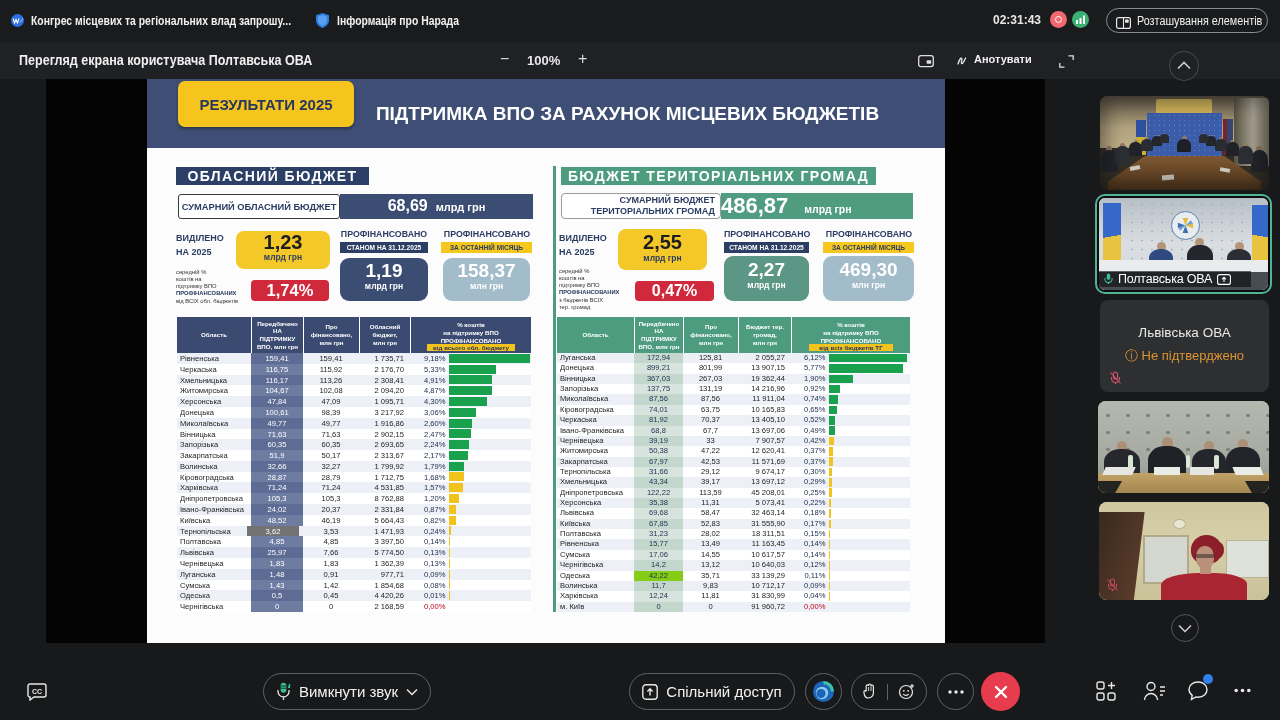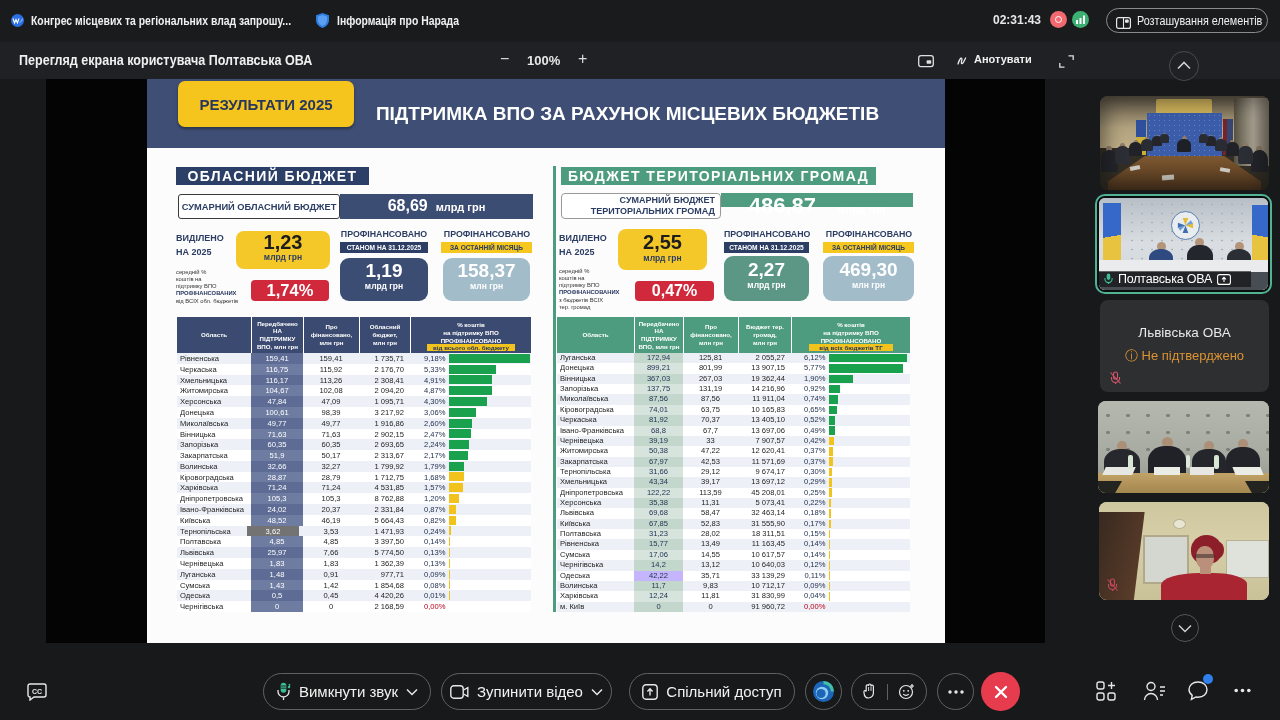--- a/index.html
+++ b/index.html
@@ -302,21 +302,21 @@
 <div class="tnum r" style="left:212px;top:522.17px;width:45px;height:10.79px;line-height:11.19px">2 168,59</div>
 <div class="tnum r" style="left:263px;top:522.17px;width:35.5px;height:10.79px;line-height:11.19px;color:#c00018">0,00%</div>
 
   <div class="abs" style="left:406px;top:87px;width:3px;height:446px;background:#4e9c80"></div>
   <div class="abs" style="left:414px;top:88px;width:315px;height:18px;background:#4e9c80;display:flex;align-items:center;justify-content:center">
           <span class="wt" style="font-size:14px;letter-spacing:1.4px">БЮДЖЕТ ТЕРИТОРІАЛЬНИХ ГРОМАД</span>
         </div>
   <div class="abs" style="left:414px;top:114px;width:160px;height:26px;background:#fff;border:1px solid #999;border-radius:4px;display:flex;align-items:center;justify-content:flex-end;padding-right:5px">
           <span class="navytxt" style="font-size:9px;text-align:right;line-height:1.25">СУМАРНИЙ БЮДЖЕТ<br>ТЕРИТОРІАЛЬНИХ ГРОМАД</span>
         </div>
-  <div class="abs" style="left:574px;top:114px;width:192px;height:14px;background:#4f9c80;display:flex;align-items:baseline;justify-content:center;gap:22px">
+  <div class="abs" style="left:574px;top:114px;width:192px;height:26px;background:#4f9c80;display:flex;align-items:baseline;justify-content:flex-start;gap:16px">
           <span class="wt" style="font-size:22px;line-height:25px">486,87</span>
           <span class="wt" style="font-size:10.5px">млрд грн</span>
         </div>
 
   <div class="abs navytxt" style="left:412px;top:153px;font-size:9px;line-height:1.5">ВИДІЛЕНО<br>НА 2025</div>
   <div class="abs" style="left:471px;top:150px;width:89px;height:41px;background:#f5c829;border-radius:8px;text-align:center">
           <div style="color:#1d1d1d;font-size:20px;font-weight:700;margin-top:2px">2,55</div>
           <div class="navytxt" style="font-size:8.5px;margin-top:-1px">млрд грн</div>
         </div>
   <div class="abs" style="left:412px;top:189px;font-size:5.8px;color:#333;line-height:1.23">середній %<br>коштів на<br>підтримку ВПО<br><b style="color:#26365c">ПРОФІНАНСОВАНИХ</b><br>з бюджетів ВСІХ<br>тер. громад</div>
@@ -494,21 +494,21 @@
 <div style="position:absolute;left:681.5px;top:471.64px;width:1.80px;height:8.56px;background:#f2c21d"></div>
 <div class="trow" style="left:410px;top:481.20px;height:10.36px;width:353px;background:#edf0f6"></div>
 <div class="tname" style="left:413px;top:481.20px;height:10.36px;line-height:10.76px">Чернігівська</div>
 <div class="tc2" style="left:487px;top:481.20px;width:49px;height:10.36px;line-height:10.76px;background:#c3d7cd;color:#1d3050">14,2</div>
 <div class="tnum" style="left:536px;top:481.20px;width:55px;height:10.36px;line-height:10.76px">13,12</div>
 <div class="tnum r" style="left:591px;top:481.20px;width:47px;height:10.36px;line-height:10.76px">10 640,03</div>
 <div class="tnum r" style="left:644px;top:481.20px;width:34.5px;height:10.36px;line-height:10.76px;color:#1c2b4a">0,12%</div>
 <div style="position:absolute;left:681.5px;top:482.00px;width:1.54px;height:8.56px;background:#f2c21d"></div>
 <div class="trow" style="left:410px;top:491.56px;height:10.36px;width:353px;background:#ffffff"></div>
 <div class="tname" style="left:413px;top:491.56px;height:10.36px;line-height:10.76px">Одеська</div>
-<div class="tc2" style="left:487px;top:491.56px;width:49px;height:10.36px;line-height:10.76px;background:#c4b5fd;color:#1d3050">42,22</div>
+<div class="tc2" style="left:487px;top:491.56px;width:49px;height:10.36px;line-height:10.76px;background:#84cc16;color:#1d3050">42,22</div>
 <div class="tnum" style="left:536px;top:491.56px;width:55px;height:10.36px;line-height:10.76px">35,71</div>
 <div class="tnum r" style="left:591px;top:491.56px;width:47px;height:10.36px;line-height:10.76px">33 139,29</div>
 <div class="tnum r" style="left:644px;top:491.56px;width:34.5px;height:10.36px;line-height:10.76px;color:#1c2b4a">0,11%</div>
 <div style="position:absolute;left:681.5px;top:492.36px;width:1.41px;height:8.56px;background:#f2c21d"></div>
 <div class="trow" style="left:410px;top:501.92px;height:10.36px;width:353px;background:#edf0f6"></div>
 <div class="tname" style="left:413px;top:501.92px;height:10.36px;line-height:10.76px">Волинська</div>
 <div class="tc2" style="left:487px;top:501.92px;width:49px;height:10.36px;line-height:10.76px;background:#c3d7cd;color:#1d3050">11,7</div>
 <div class="tnum" style="left:536px;top:501.92px;width:55px;height:10.36px;line-height:10.76px">9,83</div>
 <div class="tnum r" style="left:591px;top:501.92px;width:47px;height:10.36px;line-height:10.76px">10 712,17</div>
 <div class="tnum r" style="left:644px;top:501.92px;width:34.5px;height:10.36px;line-height:10.76px;color:#1c2b4a">0,09%</div>
@@ -684,30 +684,20 @@
         <path d="M2 8 v1.5 a5.5 5.5 0 0 0 11 0 V8" stroke="#e8e8e8" stroke-width="1.3" fill="none"></path>
         <line x1="7.5" y1="15.5" x2="7.5" y2="18" stroke="#e8e8e8" stroke-width="1.3"></line>
         <path d="M12.2 2.5 l2 -0.8 v3.2 a1.2 1.2 0 1 1 -0.8 -1.1" fill="#3dbd90"></path>
       </svg>
 <span>Вимкнути звук</span>
 <svg width="12" height="8" viewBox="0 0 12 8">
         <path d="M1 1.5 L6 6.5 L11 1.5" stroke="#e8e8e8" stroke-width="1.5" fill="none"></path>
       </svg>
 </div>
 
-<div class="pill" style="left:441px;top:673px;width:171px">
-<svg width="19" height="14" viewBox="0 0 19 14">
-        <rect x="0.8" y="0.8" width="12.4" height="12.4" rx="3" fill="none" stroke="#e8e8e8" stroke-width="1.4"></rect>
-        <path d="M13.5 5 L17.8 2.6 V11.4 L13.5 9" fill="none" stroke="#e8e8e8" stroke-width="1.4"></path>
-      </svg>
-<span>Зупинити відео</span>
-<svg width="12" height="8" viewBox="0 0 12 8">
-        <path d="M1 1.5 L6 6.5 L11 1.5" stroke="#e8e8e8" stroke-width="1.5" fill="none"></path>
-      </svg>
-</div>
 
 <div class="pill" style="left:629px;top:673px;width:166px">
 <svg width="16" height="16" viewBox="0 0 16 16">
         <rect x="0.8" y="0.8" width="14.4" height="14.4" rx="3.2" fill="none" stroke="#e8e8e8" stroke-width="1.4"></rect>
         <path d="M8 11.5 V5 M5.4 7.4 L8 4.8 L10.6 7.4" stroke="#e8e8e8" stroke-width="1.4" fill="none"></path>
       </svg>
 <span>Спільний доступ</span>
 </div>
 
 <div class="circ" style="left:805px;top:673px">

